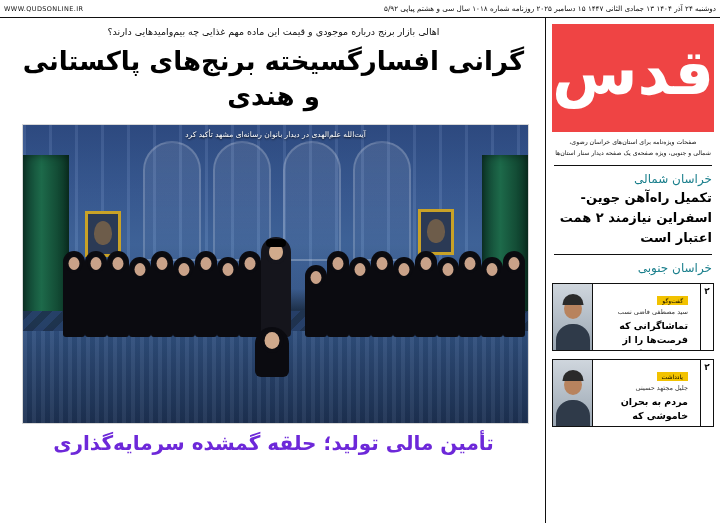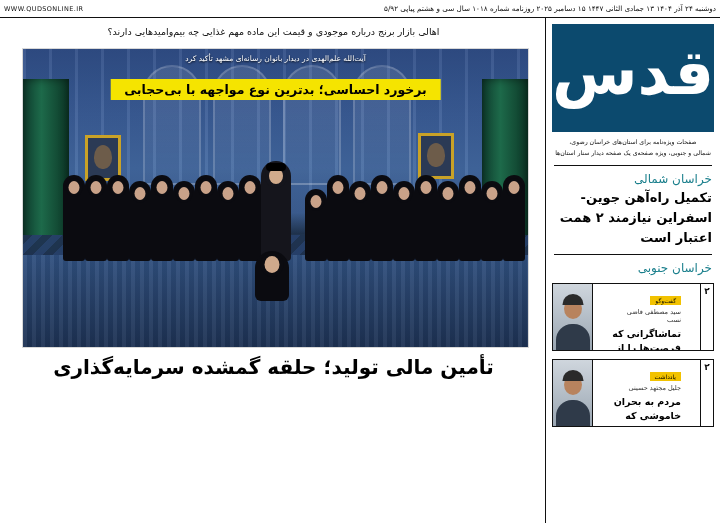--- a/index.html
+++ b/index.html
@@ -252,40 +252,40 @@
     text-align: center;
     font-size: 9.5px;
     color: #111;
     direction: rtl;
   }
   .headline-sub {
     margin-top: 5px;
     text-align: center;
     font-size: 20px;
     font-weight: bold;
-    color: #000000;
+    color: #6d28d9;
     line-height: 1.45;
     direction: rtl;
   }
 
   
   .right-col {
     position: absolute;
     top: 18px;
     right: 0;
     width: 175px;
     height: 505px;
     border-left: 1px solid #111;
     background: #fff;
   }
   .logo-box {
     position: relative;
     margin: 6px 6px 0 6px;
     height: 108px;
-    background: #0c4a6e;
+    background: #ef4444;
     overflow: hidden;
   }
   .logo-word {
     position: absolute;
     inset: 0;
     display: flex;
     align-items: center;
     justify-content: center;
     color: #ffffff;
     font-size: 62px;
@@ -339,21 +339,21 @@
     background: #fff;
     border-left: 1px solid #111;
     display: flex;
     align-items: flex-start;
     justify-content: center;
     font-size: 9px;
     font-weight: bold;
     padding-top: 2px;
     color: #111;
   }
-  .iv-body { flex: 1; padding: 4px 19px; position: relative; }
+  .iv-body { flex: 1; padding: 4px 12px; position: relative; }
   .iv-tag {
     display: inline-block;
     background: #f2c200;
     color: #000;
     font-size: 6px;
     padding: 1px 5px;
     margin-bottom: 3px;
   }
   .iv-person {
     font-size: 6.5px;
@@ -403,20 +403,21 @@
 <div class="page">
 
   <div class="masthead-strip">
     <div class="strip-date">دوشنبه ۲۴ آذر ۱۴۰۴   ۱۳ جمادی الثانی ۱۴۴۷   ۱۵ دسامبر ۲۰۲۵   روزنامه   شماره ۱۰۱۸   سال سی و هشتم   پیاپی ۵/۹۲</div>
     <div class="strip-site">WWW.QUDSONLINE.IR</div>
   </div>
 
   <div class="left-col">
 
     <div class="kicker">اهالی بازار برنج درباره موجودی و قیمت این ماده مهم غذایی چه بیم‌وامیدهایی دارند؟</div>
+    <div class="headline-main">گرانی افسارگسیخته برنج‌های پاکستانی و هندی</div>
 
     <div class="photo-wrap">
       <div class="hall-bg"></div>
       <div class="hall-arches"></div>
       <div class="arch" style="left:120px;"></div>
       <div class="arch" style="left:190px;"></div>
       <div class="arch" style="left:260px;"></div>
       <div class="arch" style="left:330px;"></div>
       <div class="curtain-left"></div>
       <div class="curtain-right"></div>
@@ -450,21 +451,20 @@
         <div class="person row3" style="left:392px;"></div>
         <div class="person row2" style="left:414px;"></div>
         <div class="person row3" style="left:436px;"></div>
         <div class="person row2" style="left:458px;"></div>
         <div class="person row3" style="left:480px;"></div>
         <div class="center-figure"></div>
       </div>
       <div class="front-seated"></div>
 
       <div class="photo-caption-top">آیت‌الله علم‌الهدی در دیدار بانوان رسانه‌ای مشهد تأکید کرد</div>
-      <div class="photo-banner">برخورد احساسی؛ بدترین نوع مواجهه با بی‌حجابی</div>
     </div>
 
     <div class="headline-sub">
       <div>تأمین مالی تولید؛ حلقه گمشده سرمایه‌گذاری</div>
     </div>
   </div>
 
   <div class="right-col">
 
     <div class="logo-box">

